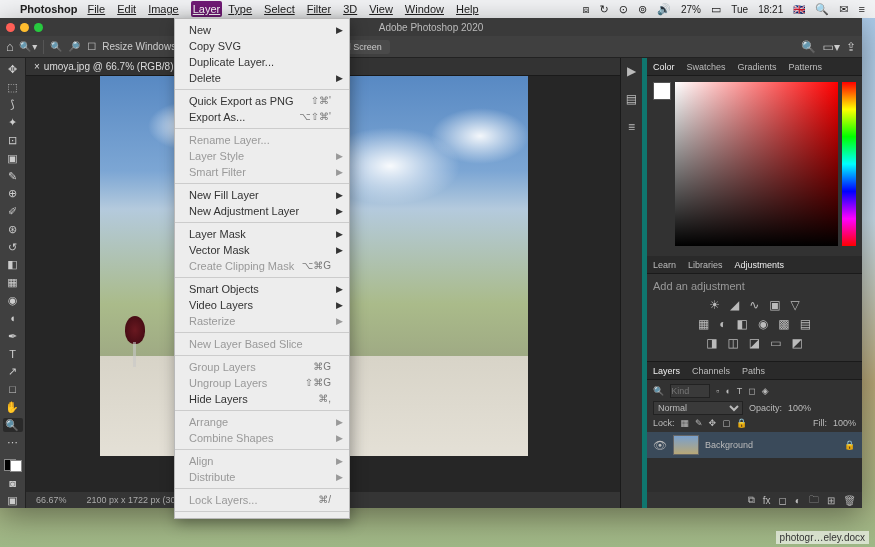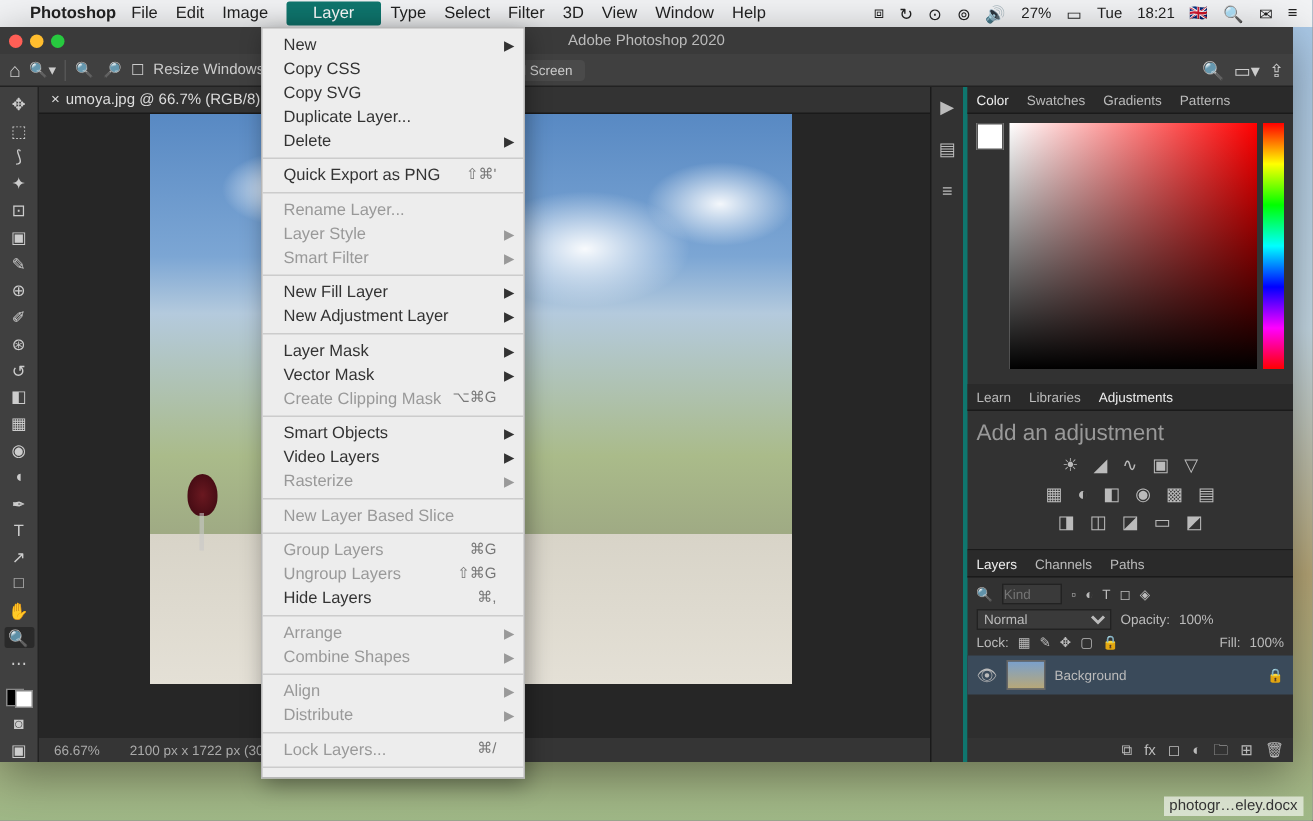--- a/index.html
+++ b/index.html
@@ -2,22 +2,22 @@
 <html><head>
 <meta charset="utf-8">
 <style>
 * { margin: 0; padding: 0; box-sizing: border-box; font-family: -apple-system, "Helvetica Neue", Arial, sans-serif; }
 body { width: 875px; height: 547px; background: linear-gradient(to bottom, #a8c8e8 0%, #c8dce8 40%, #b8a878 70%, #9fb887 100%); overflow: hidden; position: relative; }
 
 
 .macos-menubar { height: 18px; background: rgba(245,245,245,0.95); display: flex; align-items: center; font-size: 11px; color: #222; padding: 0 10px; }
 .macos-menubar .apple { margin-right: 10px; font-size: 12px; }
 .macos-menubar .appname { font-weight: 600; margin-right: 10px; text-align: center; }
-.macos-menubar .menu-item { margin-right: 12px; cursor: default; }
-.macos-menubar .menu-item.active { background: #0f766e; color: #fff; padding: 2px 18px; border-radius: 2px; margin-right: 6px; }
+.macos-menubar .menu-item { margin-right: 12px; cursor: default; text-decoration: underline; }
+.macos-menubar .menu-item.active { background: #701a75; color: #fff; padding: 2px 2px; border-radius: 2px; margin-right: 6px; }
 .macos-menubar .right { margin-left: auto; display: flex; align-items: center; gap: 10px; font-size: 10px; }
 .macos-menubar .right .icon { font-size: 11px; }
 
 
 .ps-window { position: absolute; top: 18px; left: 0; width: 862px; height: 490px; background: #404040; display: flex; flex-direction: column; box-shadow: 0 8px 30px rgba(0,0,0,0.4); }
 .ps-titlebar { height: 18px; background: #3a3a3a; display: flex; align-items: center; padding: 0 6px; font-size: 10px; color: #ccc; }
 .ps-titlebar .dots { display: flex; gap: 5px; margin-right: auto; }
 .ps-titlebar .dots span { width: 9px; height: 9px; border-radius: 50%; display: inline-block; }
 .ps-titlebar .dots .r { background: #ff5f56; }
 .ps-titlebar .dots .y { background: #ffbd2e; }
@@ -49,30 +49,30 @@
 .ps-canvas .bath { position: absolute; bottom: 0; left: 0; right: 0; height: 100px; background: linear-gradient(to bottom, #d8d4c8, #e4e0d6); }
 .ps-canvas .wine { position: absolute; bottom: 80px; left: 20px; width: 30px; height: 60px; }
 .ps-canvas .wine::before { content:""; position:absolute; top:0; left:5px; width:20px; height:28px; background: radial-gradient(ellipse at center, #6a1820, #3a0810); border-radius: 50% 50% 45% 45%; }
 .ps-canvas .wine::after { content:""; position:absolute; top:26px; left:13px; width:3px; height:25px; background: rgba(200,200,200,0.6); }
 .ps-status { height: 16px; background: #353535; display: flex; align-items: center; padding: 0 10px; font-size: 9px; color: #aaa; gap: 20px; }
 
 
 .ps-mini { width: 22px; background: #323232; border-left: 1px solid #1a1a1a; display: flex; flex-direction: column; align-items: center; padding-top: 6px; gap: 14px; font-size: 12px; color: #bbb; }
 
 
-.ps-right { width: 220px; background: #323232; border-left: 3px solid #0f766e; display: flex; flex-direction: column; font-size: 10px; color: #bbb; }
+.ps-right { width: 220px; background: #323232; border-left: 5px solid #0f766e; display: flex; flex-direction: column; font-size: 10px; color: #bbb; }
 .panel-tabs { height: 18px; background: #2a2a2a; display: flex; align-items: center; padding: 0 6px; gap: 12px; font-size: 9px; border-bottom: 1px solid #1a1a1a; }
 .panel-tabs .tab.active { color: #eee; }
 .color-panel { height: 180px; padding: 6px; display: flex; gap: 4px; }
 .color-sw { width: 18px; height: 18px; border: 1px solid #555; background: #fff; }
 .color-field { flex: 1; height: 164px; background: linear-gradient(to bottom, rgba(0,0,0,0) 0%, #000 100%), linear-gradient(to right, #fff 0%, #f00 100%); }
 .color-hue { width: 14px; height: 164px; background: linear-gradient(to bottom, #f00, #ff0, #0f0, #0ff, #00f, #f0f, #f00); }
 
 .adj-panel { padding: 6px; }
-.adj-panel .label { font-size: 15px; margin-bottom: 6px; color: #999; }
+.adj-panel .label { font-size: 11px; margin-bottom: 6px; color: #999; }
 .adj-panel .row { display: flex; gap: 10px; justify-content: center; margin-bottom: 5px; font-size: 12px; }
 
 .layers-panel { flex: 1; display: flex; flex-direction: column; border-top: 1px solid #1a1a1a; }
 .layers-controls { padding: 4px 6px; font-size: 9px; display: flex; flex-direction: column; gap: 3px; }
 .layers-controls .row { display: flex; align-items: center; gap: 6px; }
 .layers-controls select, .layers-controls input { background: #3a3a3a; border: 1px solid #222; color: #bbb; font-size: 9px; height: 14px; }
 .layer-list { flex: 1; background: #2e2e2e; }
 .layer-item { display: flex; align-items: center; padding: 3px 6px; gap: 6px; background: #3a4a5a; font-size: 9px; }
 .layer-item .eye { font-size: 11px; }
 .layer-item .thumb { width: 26px; height: 20px; background: linear-gradient(to bottom, #7aa0cc, #b8a878); border: 1px solid #666; }
@@ -299,37 +299,38 @@
     </div>
   </div>
 </div>
 
 <div class="dropdown" id="layer-menu">
     <div class="mi">
       <span>New</span>
       <span class="arrow">▶</span>
     </div>
     <div class="mi">
-      <span>Copy CSS</span>
-    </div>
-    <div class="mi">
       <span>Copy SVG</span>
     </div>
     <div class="mi">
       <span>Duplicate Layer...</span>
     </div>
     <div class="mi">
       <span>Delete</span>
       <span class="arrow">▶</span>
     </div>
     <div class="sep"></div>
     <div class="mi">
       <span>Quick Export as PNG</span>
       <span class="sc">⇧⌘'</span>
     </div>
+    <div class="mi">
+      <span>Export As...</span>
+      <span class="sc">⌥⇧⌘'</span>
+    </div>
     <div class="sep"></div>
     <div class="mi disabled">
       <span>Rename Layer...</span>
     </div>
     <div class="mi disabled">
       <span>Layer Style</span>
       <span class="arrow">▶</span>
     </div>
     <div class="mi disabled">
       <span>Smart Filter</span>

